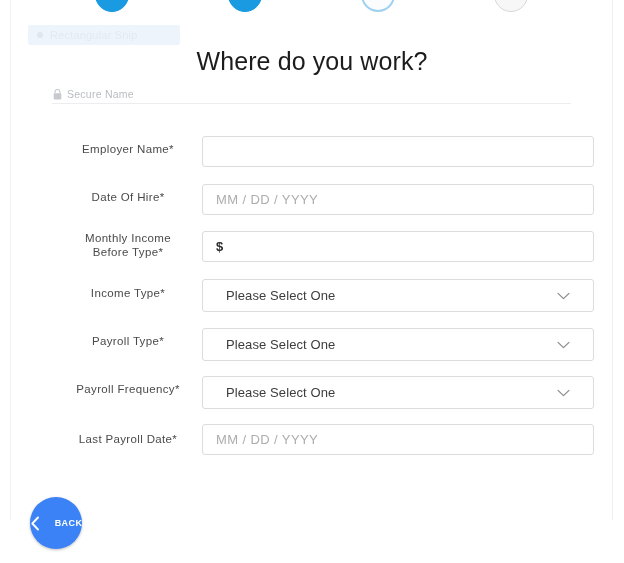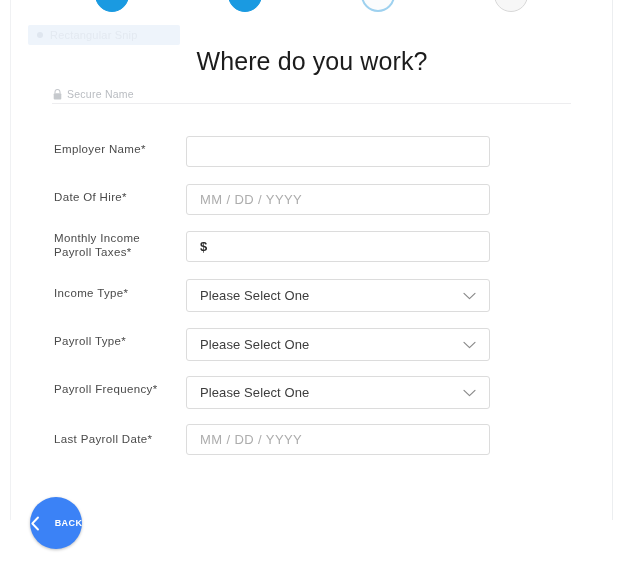--- a/index.html
+++ b/index.html
@@ -151,31 +151,32 @@
     width: 624px;
   }
   .field-row {
     position: absolute;
     left: 0;
     width: 624px;
     height: 34px;
   }
   .field-label {
     position: absolute;
-    left: 54px;
+    left: 69px;
     width: 118px;
     font-size: 11.5px;
     color: #4a4a4a;
     letter-spacing: .35px;
     line-height: 14px;
+    text-align: center;
   }
   .field-control {
     position: absolute;
-    left: 186px;
-    width: 304px;
+    left: 202px;
+    width: 392px;
     box-sizing: border-box;
   }
   .textbox {
     height: 31px;
     border: 1px solid #dcdcdc;
     border-radius: 3px;
     background: #ffffff;
     display: flex;
     align-items: center;
     padding: 0 13px;
@@ -192,21 +193,21 @@
     letter-spacing: .2px;
   }
   .selectbox {
     height: 33px;
     border: 1px solid #dcdcdc;
     border-radius: 3px;
     background: #ffffff;
     display: flex;
     align-items: center;
     justify-content: space-between;
-    padding: 0 13px;
+    padding: 0 23px;
     box-sizing: border-box;
   }
   .selectbox .sel-value {
     font-size: 13px;
     color: #3d3d3d;
     letter-spacing: .1px;
   }
   .chev-down {
     width: 13px;
     height: 8px;
@@ -331,21 +332,21 @@
     <div class="field-row row-2">
       <div class="field-control">
         <div class="textbox">
           <span class="placeholder">MM / DD / YYYY</span>
         </div>
       </div>
     </div>
 
     <div class="field-label label-3">
       <span>Monthly Income</span><br>
-      <span>Payroll Taxes*</span>
+      <span>Before Type*</span>
     </div>
     <div class="field-row row-3">
       <div class="field-control">
         <div class="textbox">
           <span class="value">$</span>
         </div>
       </div>
     </div>
 
     <div class="field-label label-4">Income Type*</div>

